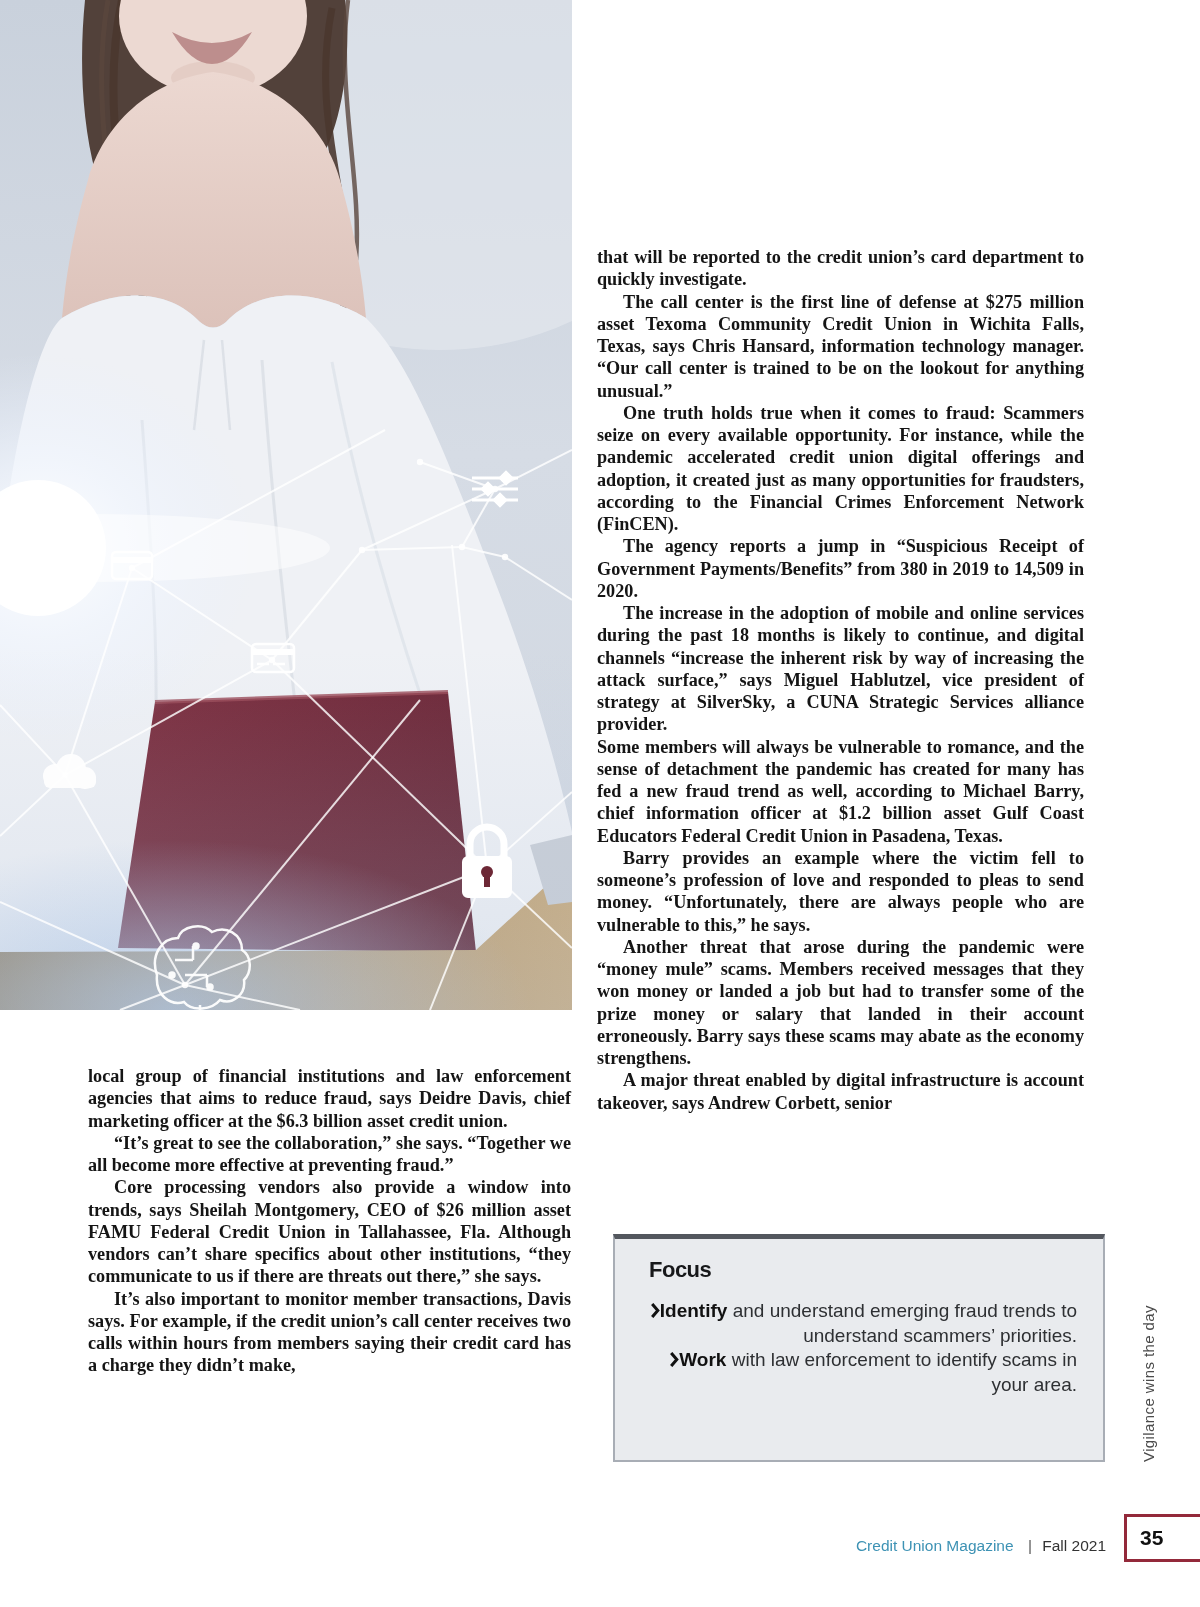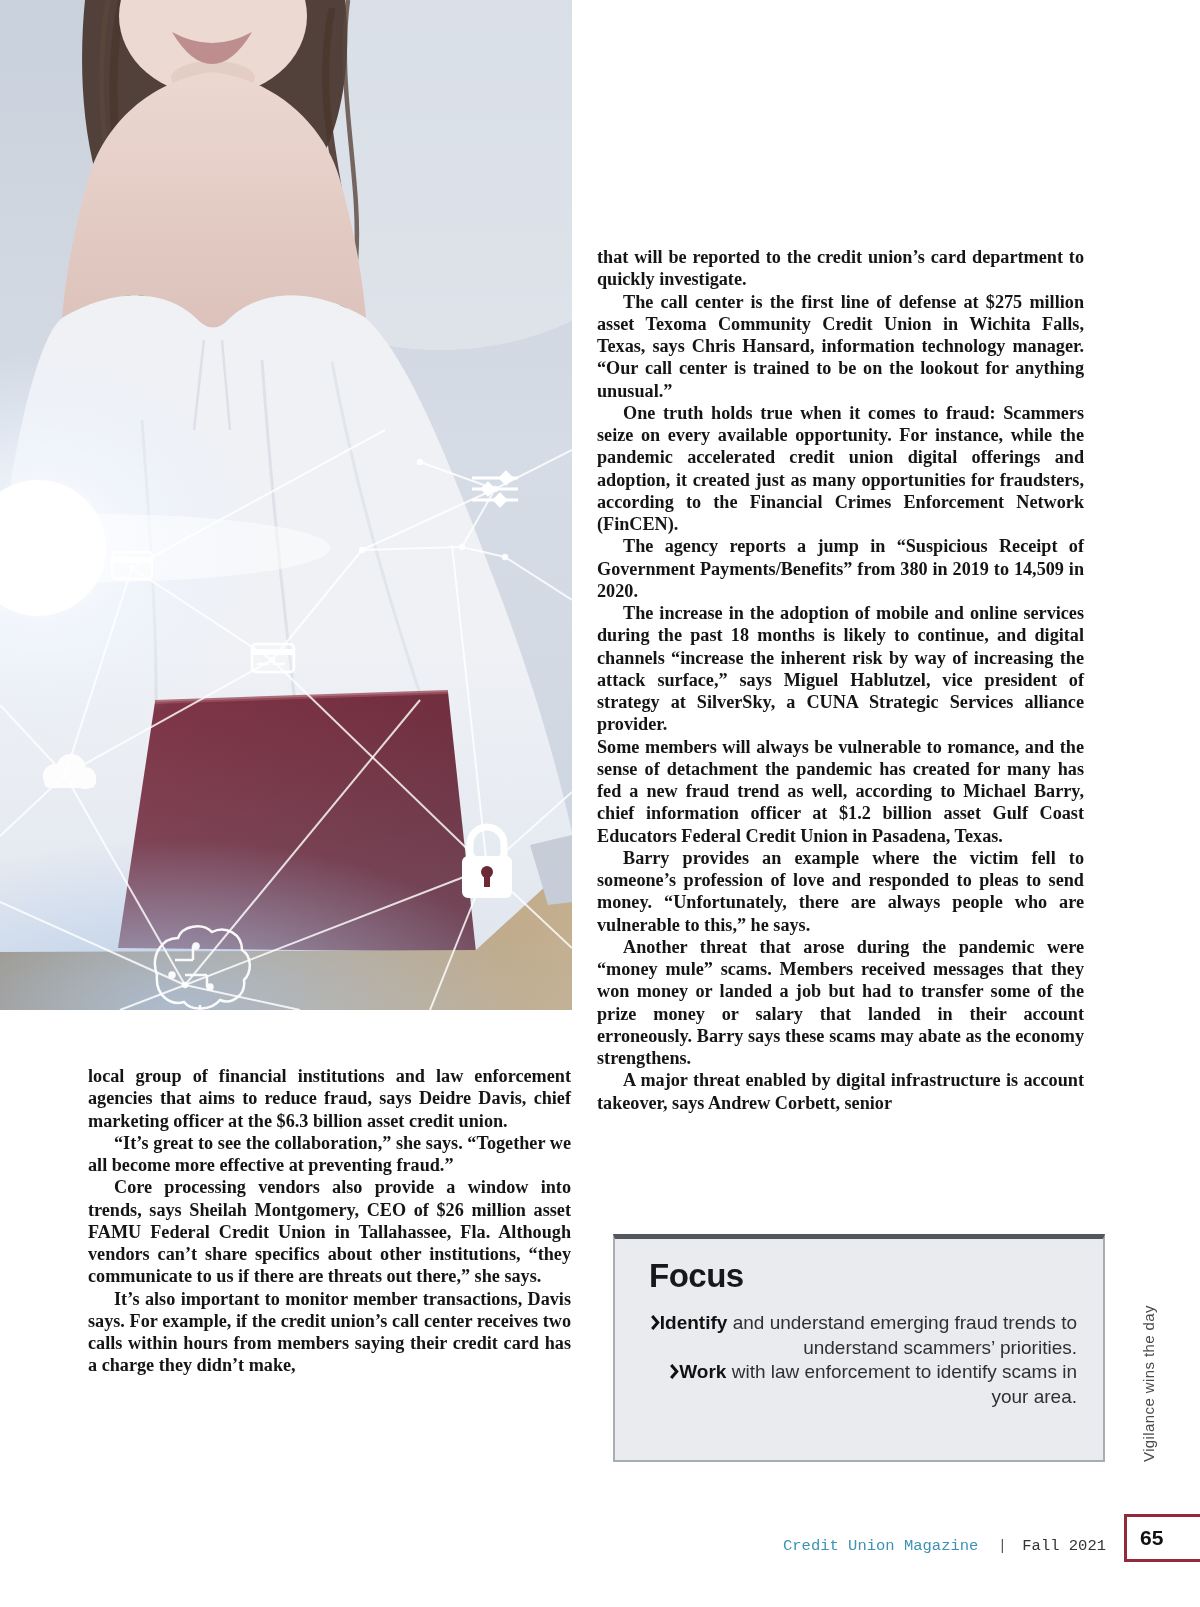--- a/index.html
+++ b/index.html
@@ -12,31 +12,31 @@
   .col p{margin:0;font-weight:bold;}
   .col p.ind{text-indent:26px;}
   .col-right{left:597px;top:246px;width:487px;}
   .col-left{left:88px;top:1065px;width:483px;}
   h2.scams{font-family:"Liberation Sans",sans-serif;font-weight:bold;font-size:21.5px;
            letter-spacing:-0.2px;margin:7px 0 4px 0;color:#0d0d0d;text-align:left;}
   
   .focusbox{position:absolute;left:613px;top:1234px;width:492px;height:228px;box-sizing:border-box;
             background:#e9ebee;border:2px solid #a8adb5;border-top:5px solid #53575e;
             font-family:"Liberation Sans",sans-serif;}
-  .focusbox h3{margin:18px 0 0 34px;font-size:33px;letter-spacing:-0.5px;color:#17181a;}
+  .focusbox h3{margin:18px 0 0 34px;font-size:22px;letter-spacing:-0.5px;color:#17181a;}
   .fitems{margin:16px 26px 0 34px;font-size:19px;line-height:24.5px;color:#2e3033;text-align:right;}
   .fitem{padding-left:14px;text-indent:-14px;}
   .fitem b{color:#111;}
   .chevwrap svg{vertical-align:-1px;}
   
   .strap{position:absolute;left:1140px;top:1292px;height:170px;width:17px;
          writing-mode:vertical-rl;transform:rotate(180deg);
          font-family:"Liberation Sans",sans-serif;font-size:15px;color:#4b4b4b;letter-spacing:.4px;}
   
-  .footer{position:absolute;top:1537px;right:94px;font-family:Liberation Mono, monospace;
+  .footer{position:absolute;top:1537px;right:94px;font-family:Liberation Sans, sans-serif;
           font-size:15.5px;white-space:nowrap;}
   .footer .mag{color:#3d92b4;}
   .footer .sep{color:#5a5a5a;margin:0 6px 0 10px;}
   .footer .issue{color:#333333;}
   .pagebox{position:absolute;left:1124px;top:1514px;width:76px;height:48px;box-sizing:border-box;
            border:3px solid #93293a;border-right:none;display:flex;align-items:center;
            font-family:"Liberation Sans",sans-serif;font-weight:bold;font-size:21px;color:#111;
            padding-left:13px;background:#ffffff;}
 </style>
 </head>
@@ -226,16 +226,16 @@
   </div>
 
   <div class="strap">Vigilance wins the day</div>
 
   <div class="footer">
     <span class="mag">Credit Union Magazine</span>
     <span class="sep">|</span>
     <span class="issue">Fall 2021</span>
   </div>
   <div class="pagebox">
-    <span>65</span>
+    <span>35</span>
   </div>
 
 </div>
 
 </body></html>

